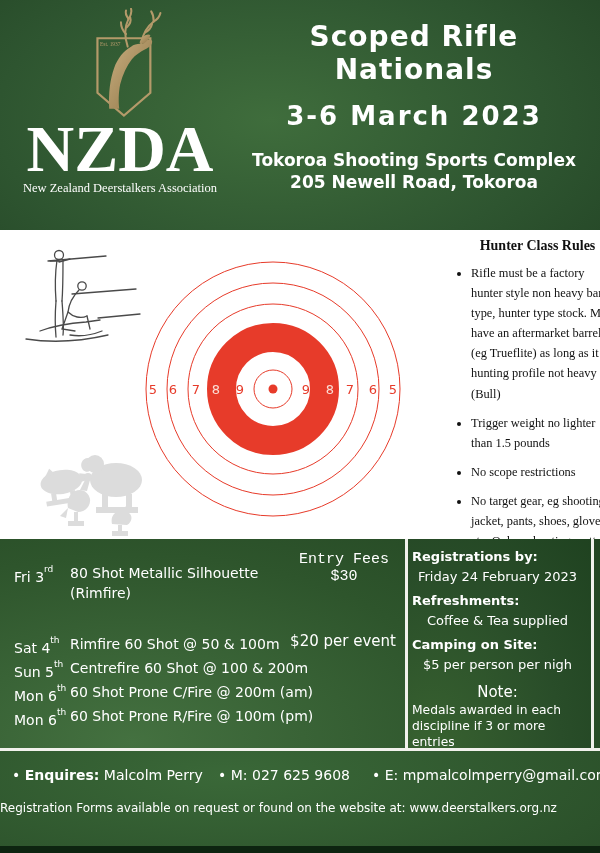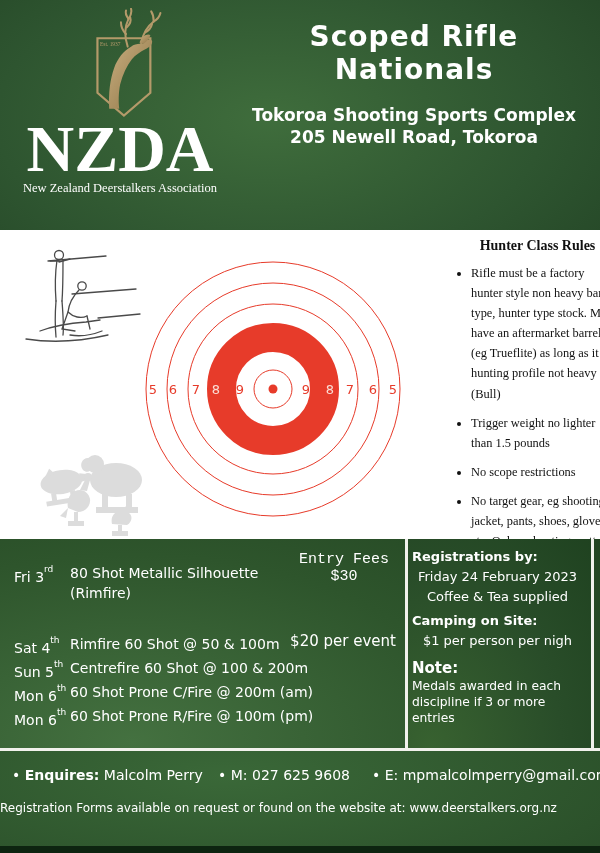--- a/index.html
+++ b/index.html
@@ -45,21 +45,21 @@
   .fees { position:absolute; left:283px; top:12px; width:122px; text-align:center; color:#fff; font-size:15px;font-family:Liberation Mono, monospace; }
   .fee2 { position:absolute; left:276px; top:93px; width:134px; text-align:center; color:#fff; font-size:15px; }
   .vdiv { position:absolute; left:405px; top:0; width:3px; height:211px; background:#f1f1ec; }
   .vdiv2 { position:absolute; left:591px; top:0; width:3px; height:211px; background:#f1f1ec; }
   .info { position:absolute; left:408px; top:0; width:183px; height:211px; box-sizing:border-box;
           padding:10px 8px 0 4px; color:#ffffff;
           background: radial-gradient(130% 150% at 12% 100%, #386230 0%, #294d29 55%, #1e411f 100%); }
   .info .lbl { font-weight:bold; font-size:13px; margin-top:9px; }
   .info .lbl:first-child { margin-top:0; }
   .info .val { font-size:13px; margin-top:5px;text-align:center; }
-  .note-lbl { text-align:left; font-weight:bold; font-size:15px; margin-top:11px; }
+  .note-lbl { text-align:center; font-weight:normal; font-size:15px; margin-top:11px; }
   .note-val { text-align:left; font-size:12.3px; line-height:1.3; margin-top:2px; }
   .hdiv { position:absolute; top:748px; left:0; width:600px; height:3px; background:#f1f1ec; }
 
   
   .contact { position:absolute; top:751px; left:0; width:600px; height:102px; color:#ffffff;
              background: radial-gradient(120% 210% at 38% 25%, #3a6838 0%, #2c522b 55%, #1f3f20 100%); }
   .c-item { position:absolute; top:16px; font-size:14px; white-space:nowrap; }
   .c-item b { font-weight:bold; }
   .c-note { position:absolute; top:50px; left:0; width:600px; text-align:left; font-size:12px; }
   .bottom-strip { position:absolute; top:846px; left:0; width:600px; height:7px; background:#0d2410; }
@@ -96,20 +96,21 @@
       <path fill="url(#gold)" d="M30,120 C29,101 31,85 36,71 C40,60 47,51 56,46 C60,43 66,42 70,43
                C72,38 78,36 81,39 C82,43 78,47 73,49 C67,52 61,56 57,61
                C51,69 46,79 43,91 C41,101 41,112 42,120 Z"></path>
       <path fill="url(#gold)" d="M66,41 C69,33 75,30 79,32 C78,37 73,41 70,43 Z"></path>
     </svg>
     <div class="nzda-word">NZDA</div>
     <div class="nzda-sub">New Zealand Deerstalkers Association</div>
 
     <div class="header-copy">
       <div class="h-title">Scoped Rifle Nationals</div>
+      <div class="h-dates">3-6 March 2023</div>
       <div class="h-venue">Tokoroa Shooting Sports Complex</div>
       <div class="h-addr">205 Newell Road, Tokoroa</div>
     </div>
   </section>
 
   <section class="white">
 
     <svg class="shooters-svg" viewBox="0 0 132 110" fill="none" stroke="#4a4a4a" stroke-width="1.3" stroke-linecap="round">
 
       <circle cx="47" cy="11" r="4.5"></circle>
@@ -219,23 +220,24 @@
       <span class="event">60 Shot Prone C/Fire @ 200m (am)</span>
     </div>
     <div class="srow" style="top:167px">
       <span class="day"><span>Mon 6</span><sup>th</sup></span>
       <span class="event">60 Shot Prone R/Fire @ 100m (pm)</span>
     </div>
 
     <div class="info">
       <div class="lbl">Registrations by:</div>
       <div class="val">Friday 24 February 2023</div>
+      <div class="lbl">Refreshments:</div>
       <div class="val">Coffee &amp; Tea supplied</div>
       <div class="lbl">Camping on Site:</div>
-      <div class="val">$1 per person per nigh</div>
+      <div class="val">$5 per person per nigh</div>
       <div class="note-lbl">Note:</div>
       <div class="note-val">Medals awarded in each discipline if 3 or more entries</div>
     </div>
 
     <div class="vdiv"></div>
     <div class="vdiv2"></div>
   </section>
 
   <div class="hdiv"></div>
 

